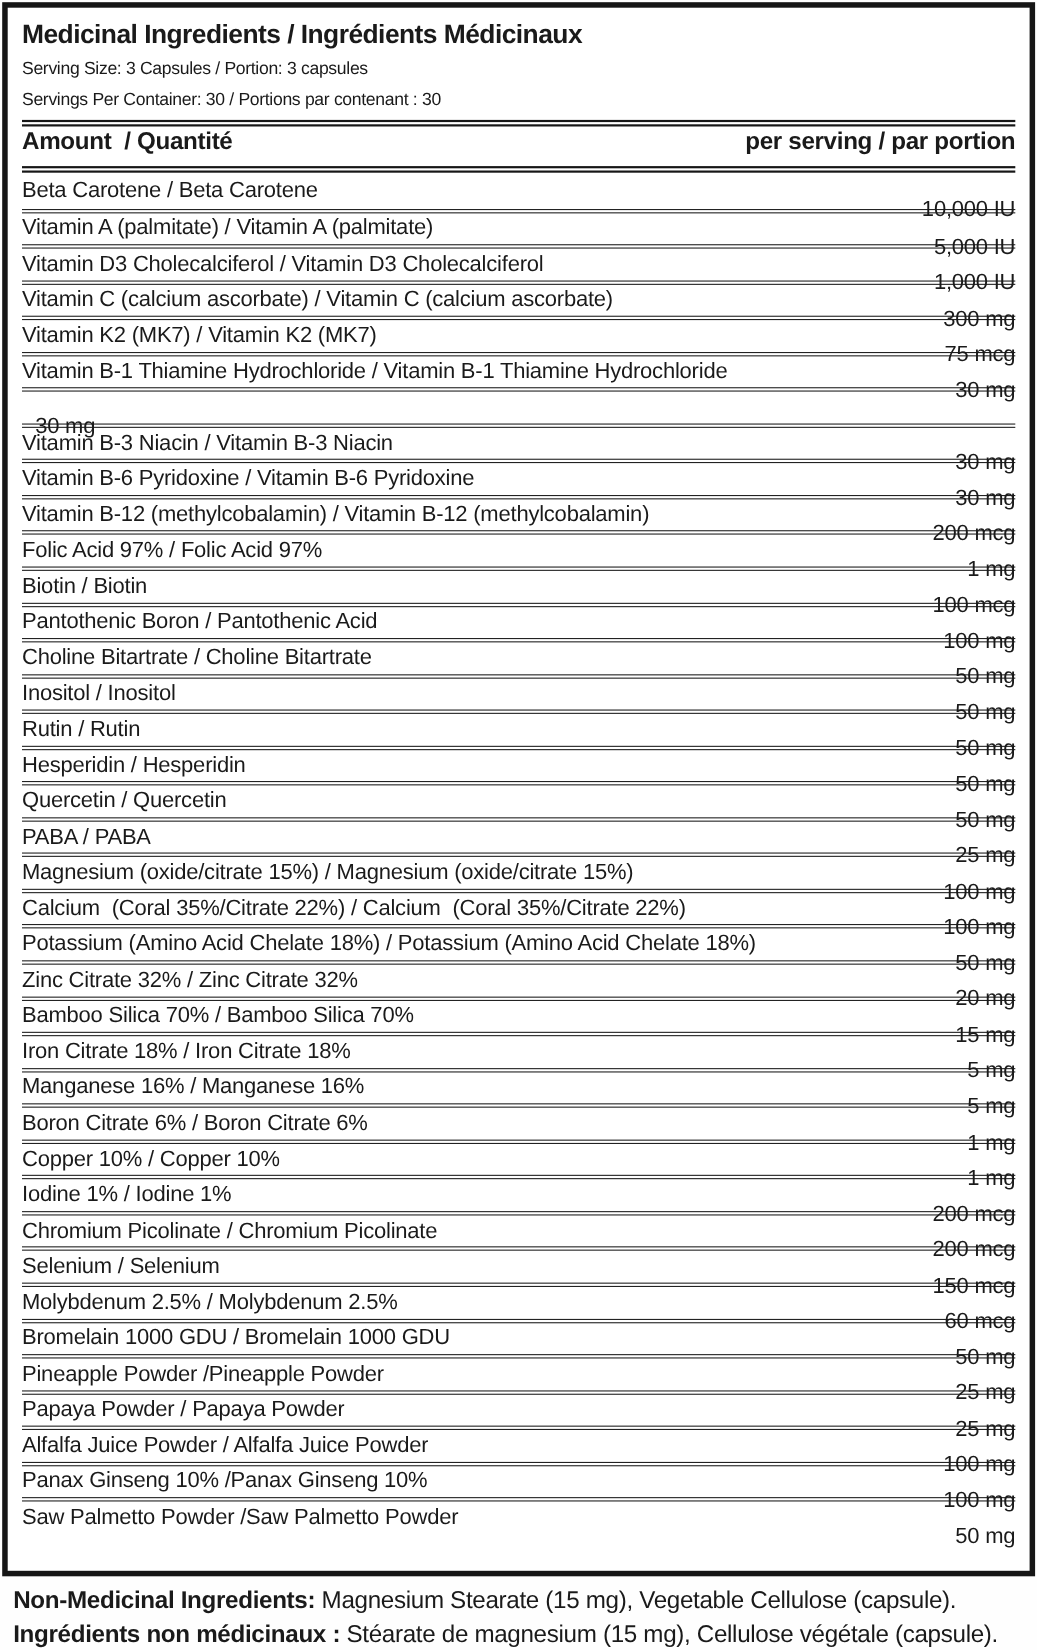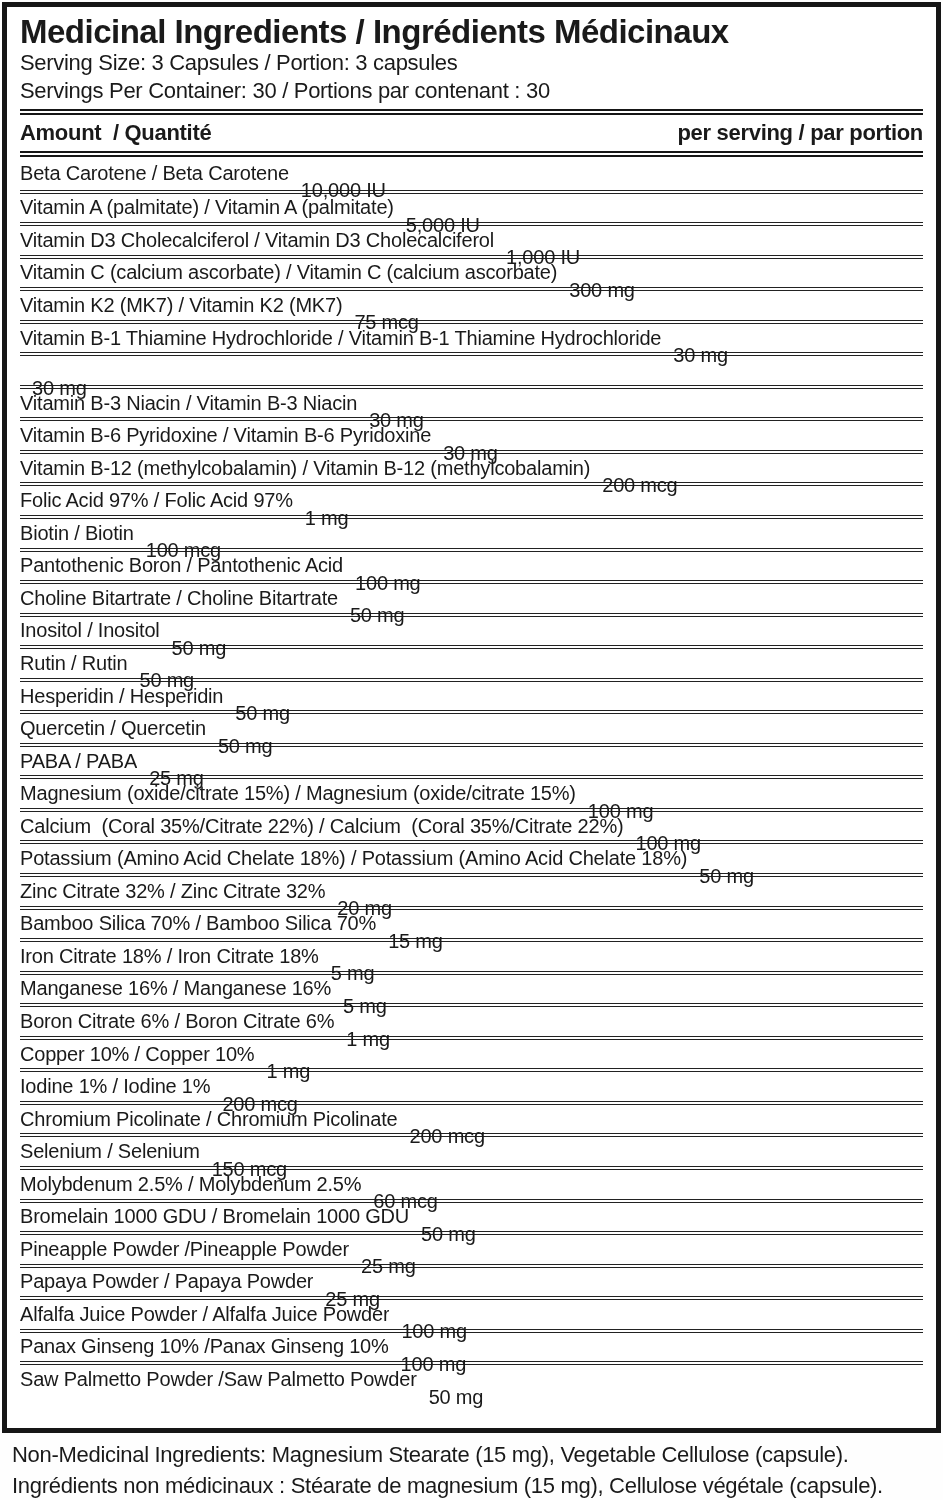--- a/index.html
+++ b/index.html
@@ -22,57 +22,57 @@
     height: 1431px;
     border: 5px solid #161616;
     background: #ffffff;
     overflow: hidden;
   }
   .panel-inner {
     padding: 0 13px;
   }
   .panel-title {
     margin-top: 8px;
-    font-size: 33px;
+    font-size: 24px;
     font-weight: bold;
     letter-spacing: -0.5px;
     line-height: 34px;
     white-space: pre-wrap;
   }
   .serving-line {
-    font-size: 22px;
+    font-size: 16px;
     line-height: 27.5px;
     letter-spacing: -0.3px;
     white-space: pre-wrap;
   }
   .thick-rule {
     height: 2px;
     border-top: 2px solid #161616;
     border-bottom: 2px solid #161616;
     background: #ffffff;
   }
   .rule-gap-top { margin-top: 5px; }
   .col-header-row {
     display: flex;
     justify-content: space-between;
-    align-items: center;
     height: 36px;
     font-size: 22px;
     font-weight: bold;
     letter-spacing: -0.3px;
     gap: 20px;
   }
   .col-header-row span { white-space: pre-wrap; }
   .rows {
     display: block;
   }
   .tbl-row {
     box-sizing: border-box;
     height: 32.55px;
     display: flex;
+    justify-content: space-between;
     align-items: center;
     font-size: 20px;
     letter-spacing: -0.2px;
   }
   .tbl-row + .tbl-row {
     border-top: 4px double #222222;
   }
   .tbl-row .name {
     white-space: pre-wrap;
     overflow: hidden;
@@ -81,21 +81,21 @@
     white-space: nowrap;
     padding-left: 12px;
     margin-top: 35px;
   }
   .footnotes {
     padding: 7px 12px 0 12px;
     font-size: 22px;
     line-height: 30.5px;
     letter-spacing: -0.3px;
   }
-  .footnotes .bold { font-weight: normal; }
+  .footnotes .bold { font-weight: bold; }
   .footnotes p { margin: 0; white-space: pre-wrap; }
 </style>
 </head>
 <body>
 
 <div class="page">
 
   <div class="panel">
     <div class="panel-inner">
 

